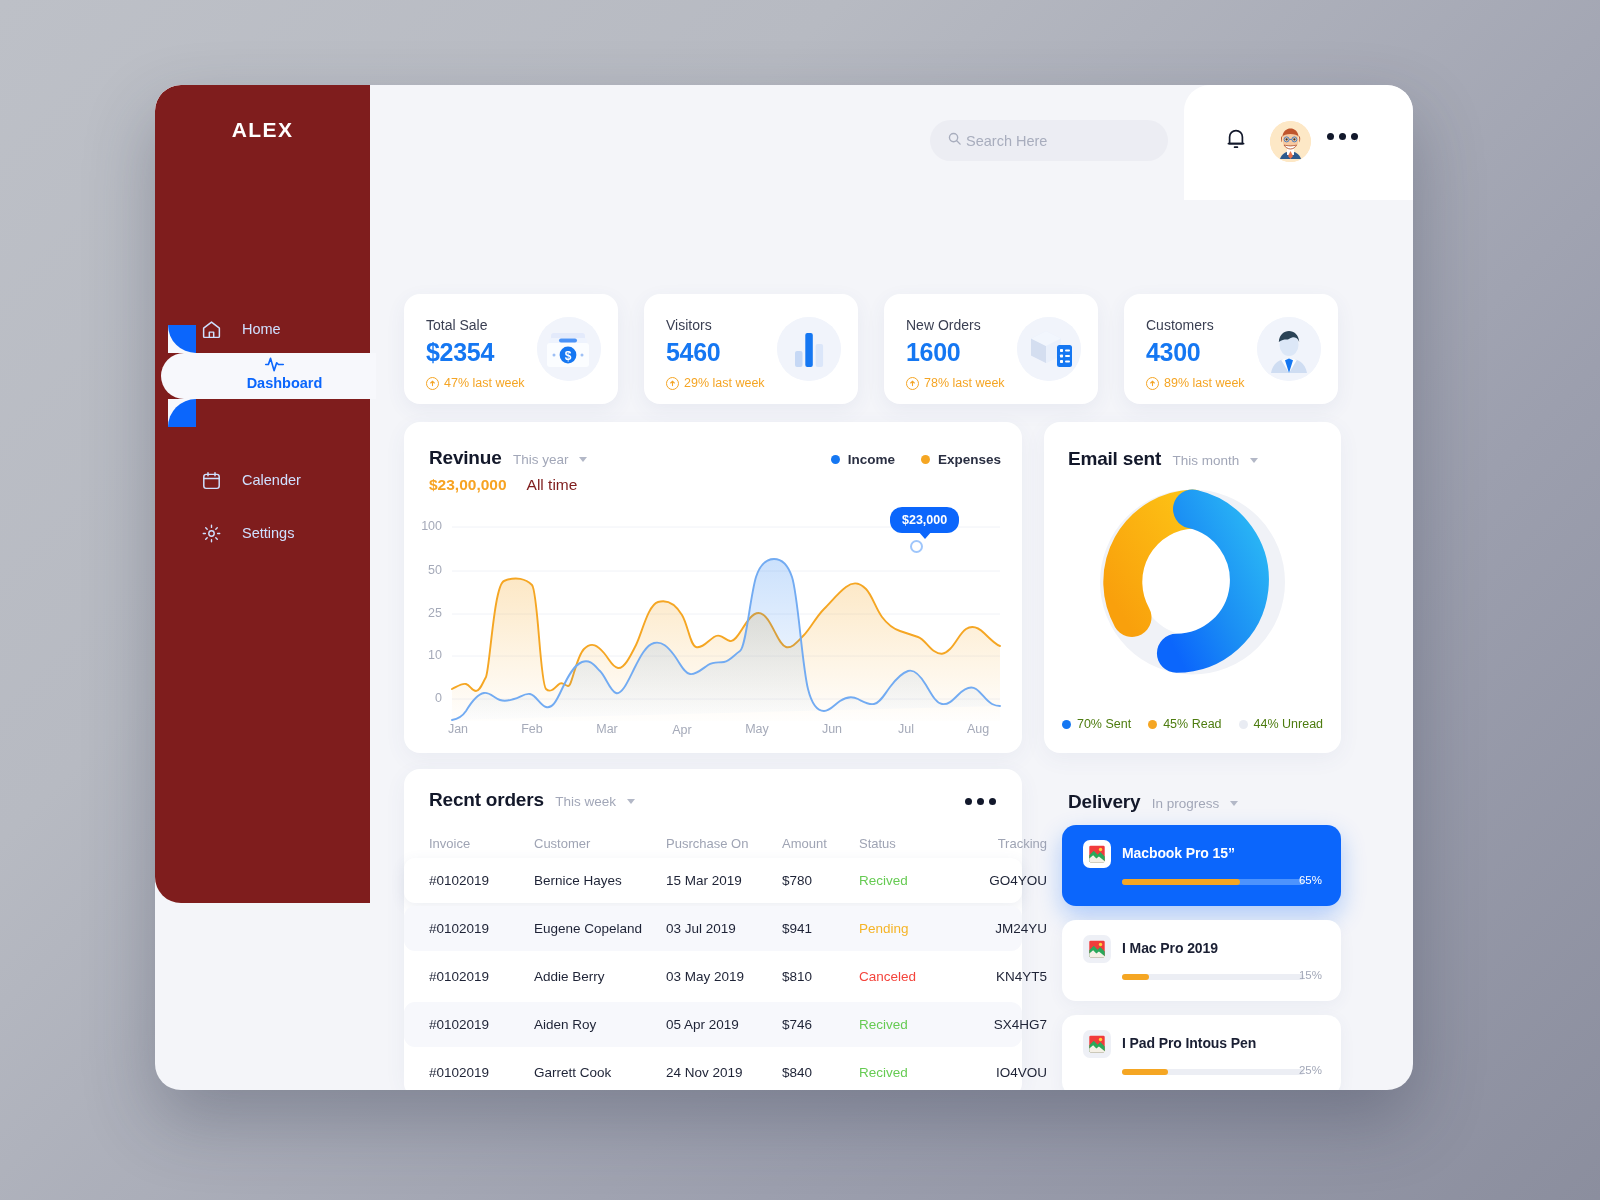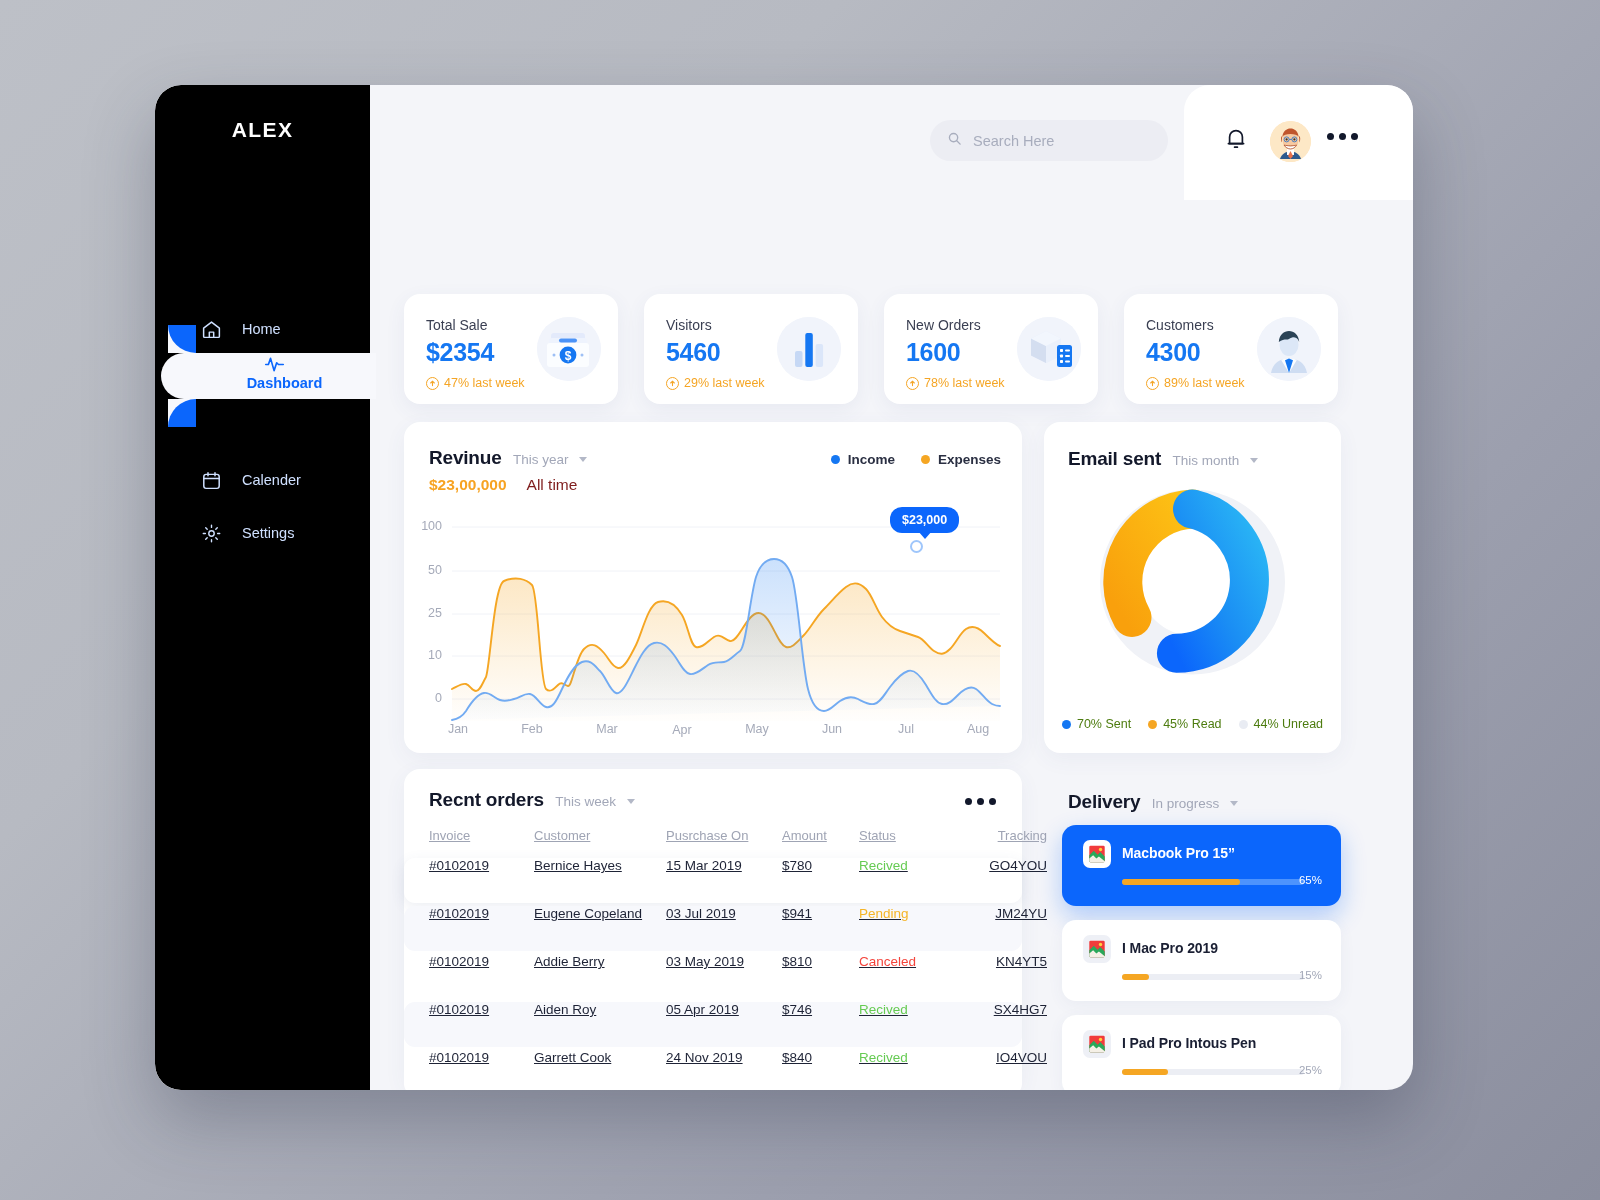--- a/index.html
+++ b/index.html
@@ -27,22 +27,22 @@
     border-radius: 26px;
     box-shadow: 0 30px 70px rgba(40,45,70,0.30);
     overflow: hidden;
   }
 
   
   #sidebar {
     position: absolute;
     left: 0; top: 0;
     width: 215px;
-    height: 1005px;
-    background: #000000;
+    height: 818px;
+    background: #7f1d1d;
     border-radius: 26px 0 0 26px;
   }
   #brand {
     position: absolute;
     top: 33px; left: 0; width: 215px;
     text-align: center;
     color: #ffffff;
     font-size: 21px;
     font-weight: bold;
     letter-spacing: 1.4px;
@@ -113,21 +113,21 @@
     left: 560px; top: 35px;
     width: 238px; height: 41px;
     background: #ecedf3;
     border-radius: 21px;
     display: flex; align-items: center;
     padding-left: 17px;
   }
   #search-box svg { width: 15px; height: 15px; flex: 0 0 15px; }
   #search-input {
     border: 0; outline: 0; background: transparent;
-    margin-left: 11px;
+    margin-left: 4px;
     font-family: "Liberation Sans", sans-serif;
     font-size: 14.5px;
     color: #9aa0b0;
     width: 180px;
   }
   #search-input::placeholder { color: #a8adbd; }
   #bell-btn {
     position: absolute; right: 163px; top: 41px;
     width: 26px; height: 28px;
   }
@@ -257,21 +257,21 @@
   }
   #email-legend span { display: flex; align-items: center; gap: 6px; }
   #email-legend i { width: 9px; height: 9px; border-radius: 50%; display: block; }
 
   
   #orders-panel { left: 249px; top: 684px; width: 618px; height: 321px; }
   #orders-head { position: absolute; left: 25px; top: 20px; }
   #orders-dots { position: absolute; right: 26px; top: 29px; display: flex; gap: 5px; }
   #orders-dots i { width: 7px; height: 7px; border-radius: 50%; background: #12182b; display: block; }
   #orders-table { position: absolute; left: 0; top: 59px; width: 618px; }
-  .ord-row { display: flex; height: 45px; padding: 0 25px; text-decoration: underline; }
+  .ord-row { display: flex; align-items: center; height: 45px; padding: 0 25px; }
   .ord-head-row { height: 30px; font-size: 13px; color: #9fa4b4; }
   .ord-body-row {
     height: 45px; font-size: 13.5px; color: #1e2336;
     background: #ffffff; border-radius: 11px;
     margin-bottom: 3px;
   }
   .ord-body-row.first {
     box-shadow: 0 4px 14px rgba(70,90,140,0.10);
   }
   .ord-body-row.alt { background: #f7f8fc; }

